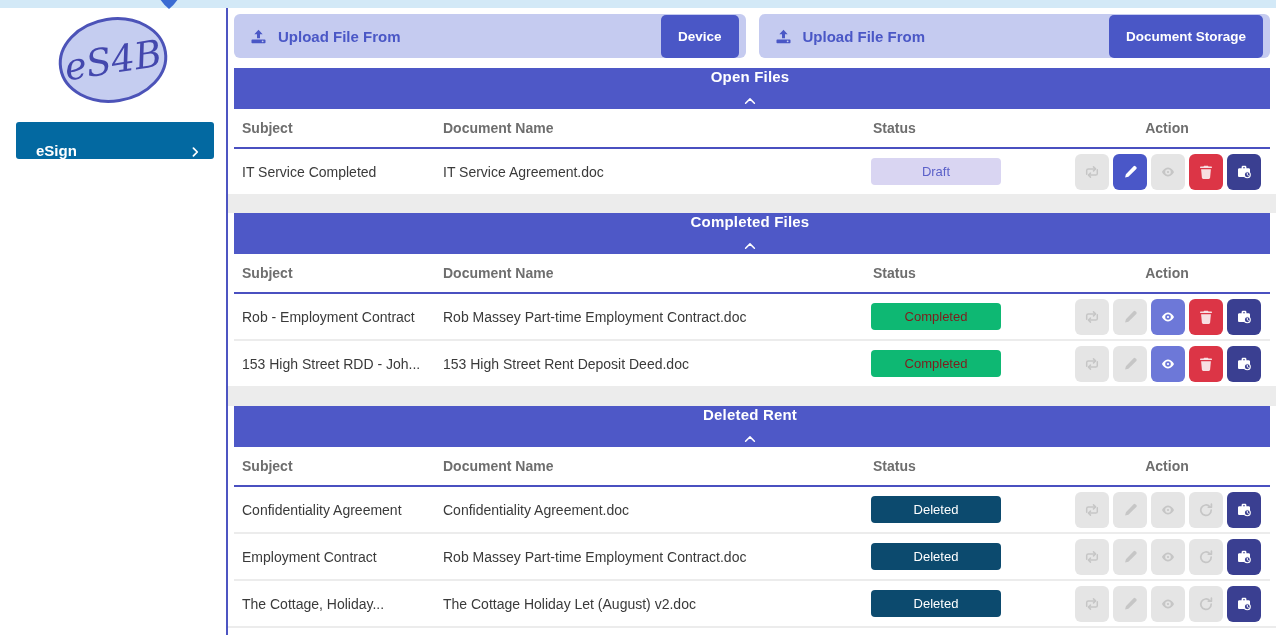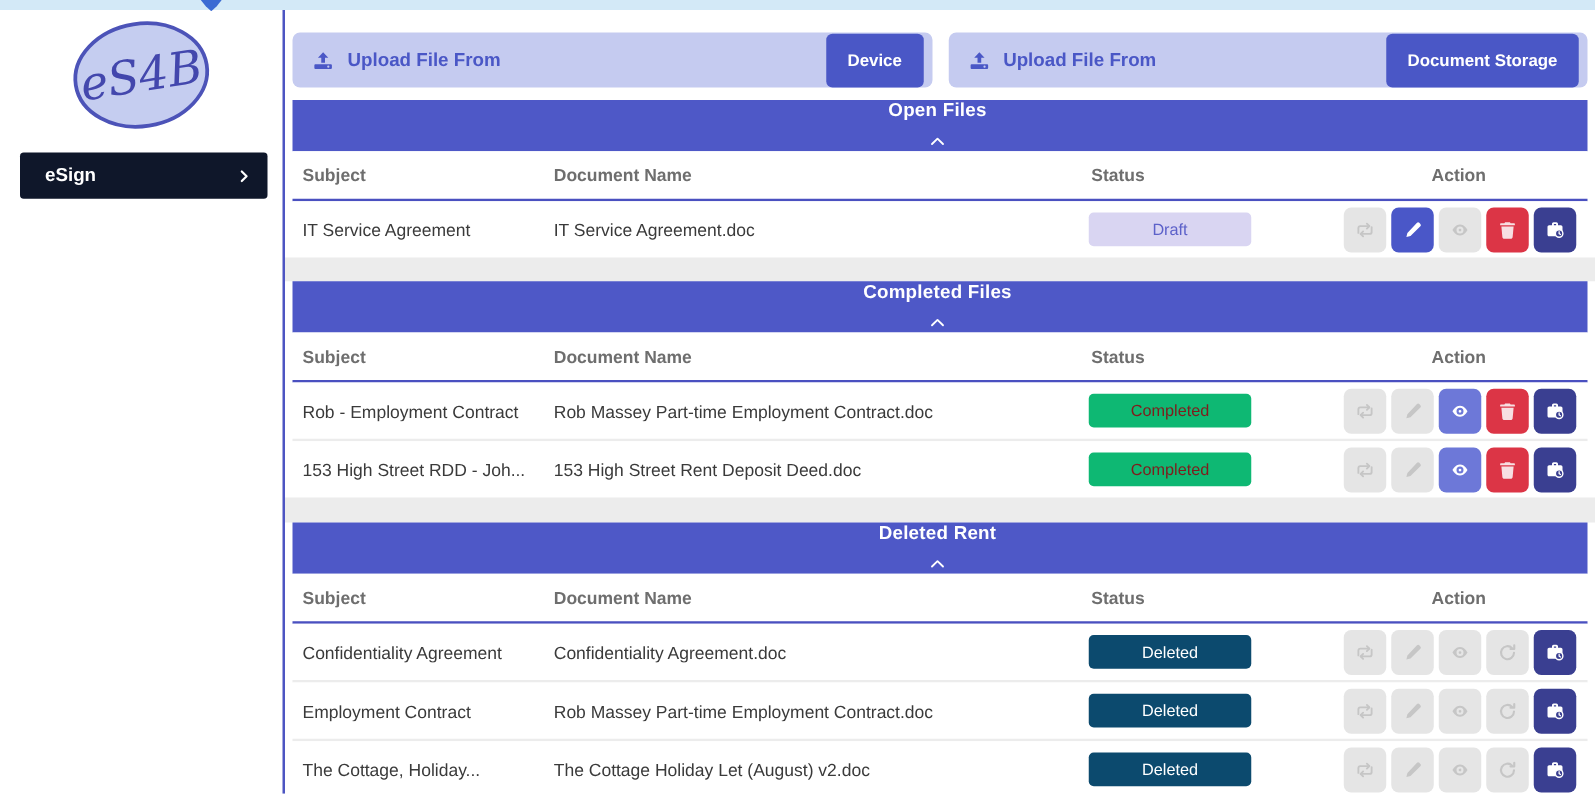--- a/index.html
+++ b/index.html
@@ -7,25 +7,25 @@
   body {
     width:1276px; height:635px; overflow:hidden; background:#fff;
     font-family:"Liberation Sans", sans-serif; color:#3a3a3a;
   }
   .top-strip { position:relative; height:8px; background:#d3e9f7; }
   .cursor-tip { position:absolute; left:158px; top:0; width:22px; height:9px;
     background:#3b6bd3; clip-path:polygon(12% 0,88% 0,70% 55%,50% 100%,30% 55%); }
   .layout { display:flex; height:627px; }
   .sidebar { width:226px; flex:none; background:#fff; }
   .side-divider { width:2px; flex:none; background:#4d55c2; }
-  .main { flex:1; min-width:0; padding:12px 6px; background:#fff; }
+  .main { flex:1; min-width:0; padding:0 6px; background:#fff; }
 
   .logo-wrap { padding-top:4px; display:flex; justify-content:center; }
-  .nav-item { margin:14px 12px 0 16px; height:37px; background:#0f172a; border-radius:3px;
-    display:flex; align-items:center; justify-content:space-between; padding:0 12px 0 20px; cursor:pointer; }
+  .nav-item { margin:14px 12px 0 16px; height:37px; background:#0369a1; border-radius:3px;
+    display:flex; align-items:flex-end; justify-content:space-between; padding:0 12px 0 20px; cursor:pointer; }
   .nav-label { color:#fff; font-weight:bold; font-size:15px; }
 
   .upload-row { display:flex; gap:13px; margin-top:6px; }
   .upload-bar { flex:1; height:44px; background:#c5cbf0; border-radius:6px;
     display:flex; align-items:center; padding:0 7px 0 16px; }
   .upload-ic { color:#4a57c6; display:flex; }
   .upload-label { color:#4a57c6; font-weight:bold; font-size:15px; margin-left:11px; flex:1; }
   .upload-btn { background:#4a57c6; color:#fff; border:none; border-radius:5px;
     font-family:inherit; font-weight:bold; font-size:13.5px; height:43px; padding:0 17px; cursor:pointer; }
 
@@ -168,21 +168,21 @@
             </svg>
           </span>
       </div>
       <div class="thead">
         <div class="c-subject">Subject</div>
         <div class="c-doc">Document Name</div>
         <div class="c-status">Status</div>
         <div class="c-action">Action</div>
       </div>
       <div class="trow">
-        <div class="c-subject">IT Service Agreement</div>
+        <div class="c-subject">IT Service Completed</div>
         <div class="c-doc">IT Service Agreement.doc</div>
         <div class="c-status">
             <span class="badge draft">Draft</span>
           </div>
         <div class="actions">
           <button class="abtn disabled">
               <span style="display:flex">
                 <svg>
                   <use href="#i-retweet"></use>
                 </svg>

